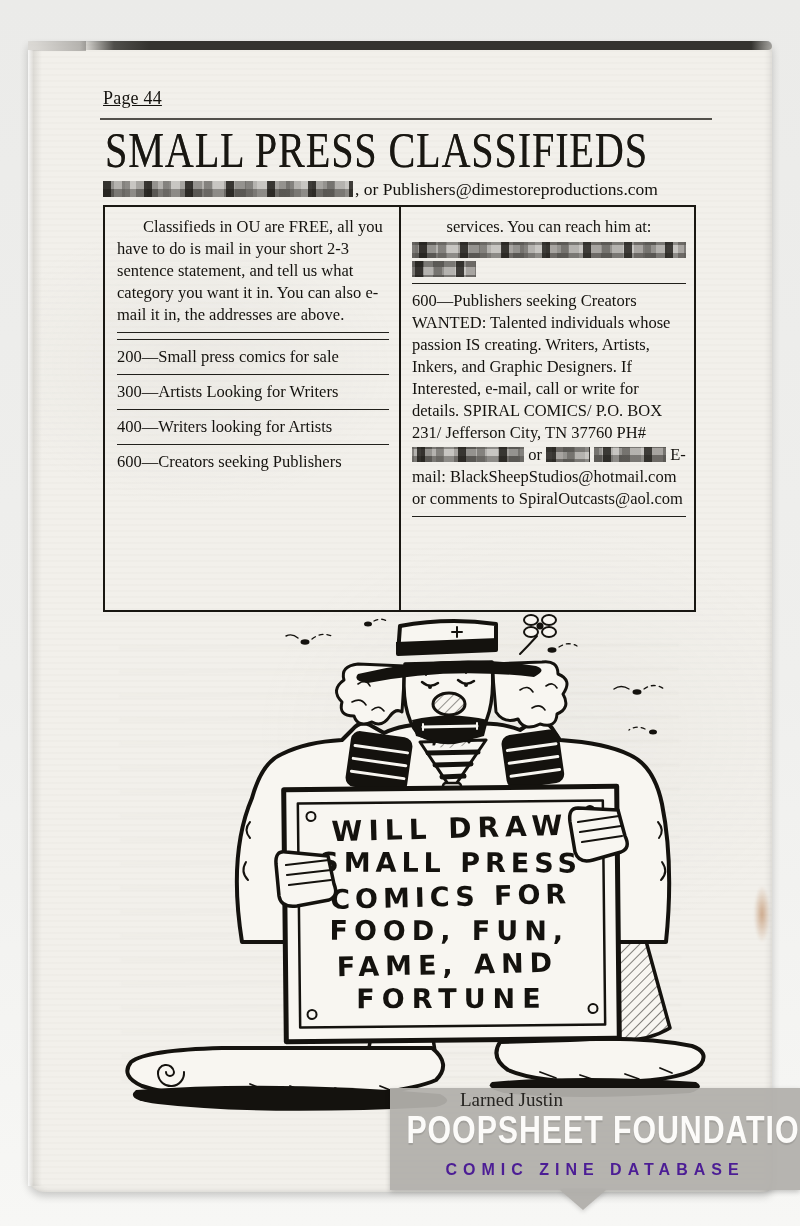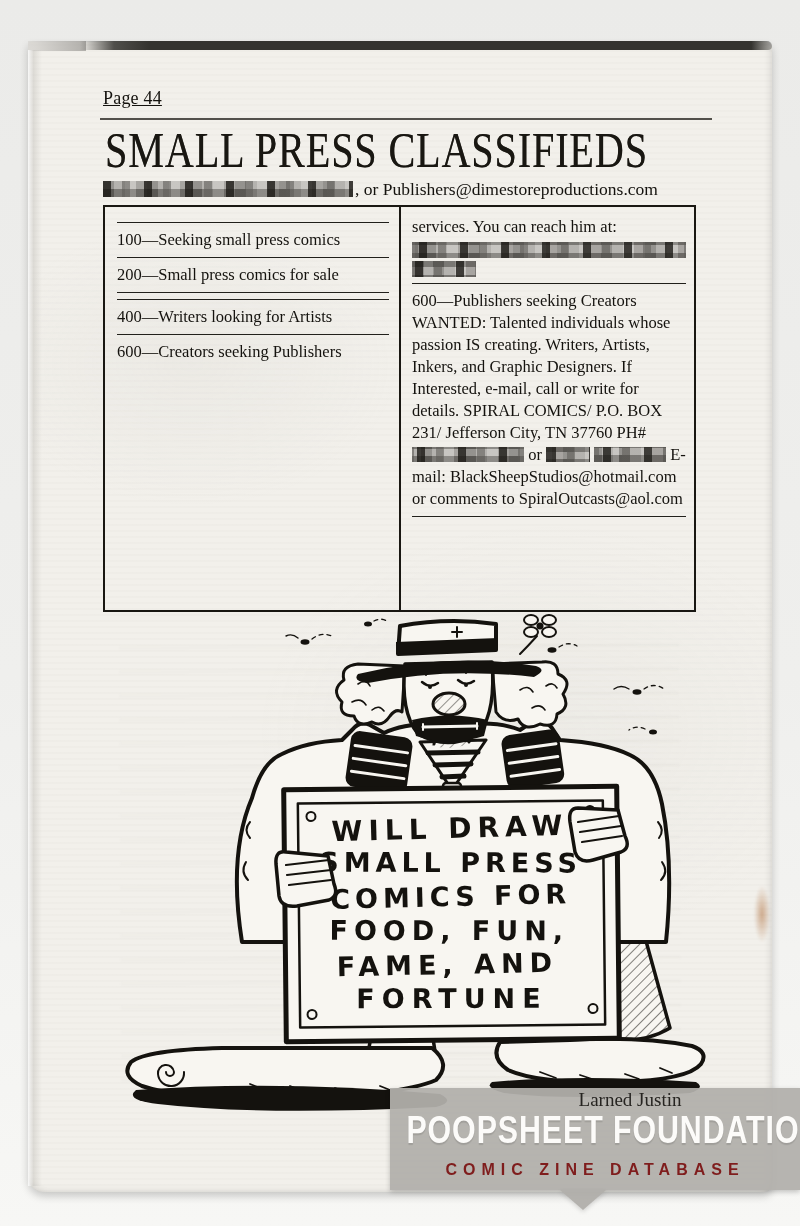--- a/index.html
+++ b/index.html
@@ -54,41 +54,41 @@
   .cbox{left:103px;top:205px;width:593px;height:407px;border:2px solid #191712;
         display:flex;box-sizing:border-box;font-size:16.5px;line-height:22px;overflow:hidden;}
   .col-l{width:300px;box-sizing:border-box;padding:9px 10px 0 12px;}
   .col-r{flex:1;border-left:2px solid #191712;box-sizing:border-box;padding:9px 8px 0 11px;}
   .cbox p{margin:0;}
   .intro{text-indent:26px;margin-bottom:2px;}
   .rule{height:0;border-top:1.5px solid #21201b;margin:6px 0;}
   .cat{margin:3px 0;}
   .ad{margin-top:9px;}
   .b{font-weight:normal;}
-  .cont{margin-top:1px;}
+  .cont{margin-top:1px;text-align:center;}
   .cat600{margin:4px 0 2px;}
   .wanted{margin-top:13px;}
   .closing{margin-top:7px;}
 
   
   .cartoon{left:100px;top:612px;width:610px;height:505px;}
   .sign-text{font-family:"DejaVu Sans", sans-serif;font-weight:700;fill:#14120e;stroke:none;}
 
   
   .banner{left:390px;top:1088px;width:410px;height:102px;background:rgba(177,175,171,.94);
           box-shadow:0 2px 5px rgba(0,0,0,.22);}
   .wm-author{position:absolute;top:1px;left:0;width:100%;box-sizing:border-box;padding-left:70px;
-          text-align:center;font-family:"Liberation Serif", serif;font-size:19px;color:#262421;}
+          text-align:left;font-family:"Liberation Serif", serif;font-size:19px;color:#262421;}
   .wm-org{position:absolute;top:20px;left:0;width:100%;text-align:center;white-space:nowrap;
           font-family:"Liberation Sans", sans-serif;font-weight:700;font-size:33px;
           letter-spacing:1px;color:#fcfbf9;transform:scale(.92,1.18);transform-origin:center top;
           text-shadow:0 1px 1px rgba(0,0,0,.12);}
   .wm-tag{position:absolute;bottom:11px;left:0;width:100%;text-align:center;
           font-family:"Liberation Sans", sans-serif;font-weight:700;font-size:16px;
-          letter-spacing:6px;color:#7f1d1d;}
+          letter-spacing:6px;color:#4c1d95;}
   .pointer{left:560px;top:1190px;width:0;height:0;border-left:23px solid transparent;
           border-right:23px solid transparent;border-top:20px solid rgba(177,175,171,.95);
           filter:drop-shadow(0 2px 2px rgba(0,0,0,.15));}
 </style>
 </head>
 <body>
 
 <div id="stage">
 
   <div class="abs paper"></div>
@@ -102,25 +102,26 @@
 
   <div class="abs header-rule"></div>
   <div class="abs page-title">SMALL PRESS CLASSIFIEDS</div>
 
   <div class="abs subtitle">
     <span class="redact r-sub"></span><span>, or Publishers@dimestoreproductions.com</span>
   </div>
 
   <div class="abs cbox">
     <div class="col-l">
-      <div class="rule"></div>
-      <p class="cat">100—Seeking small press comics</p>
+      <p class="intro">Classifieds in OU are FREE, all you have to do is mail in your short 2-3 sentence statement, and tell us what category you want it in. You can also e-mail it in, the addresses are above.</p>
+      <div class="rule"></div>
       <div class="rule"></div>
       <p class="cat">200—Small press comics for sale</p>
       <div class="rule"></div>
+      <p class="cat">300—Artists Looking for Writers</p>
       <div class="rule"></div>
       <p class="cat">400—Writers looking for Artists</p>
       <div class="rule"></div>
       <p class="cat">600—Creators seeking Publishers</p>
     </div>
 
     <div class="col-r">
       <p class="cont">services. You can reach him at:</p>
       <span class="redact r-line1"></span>
       <span class="redact r-line2"></span>

